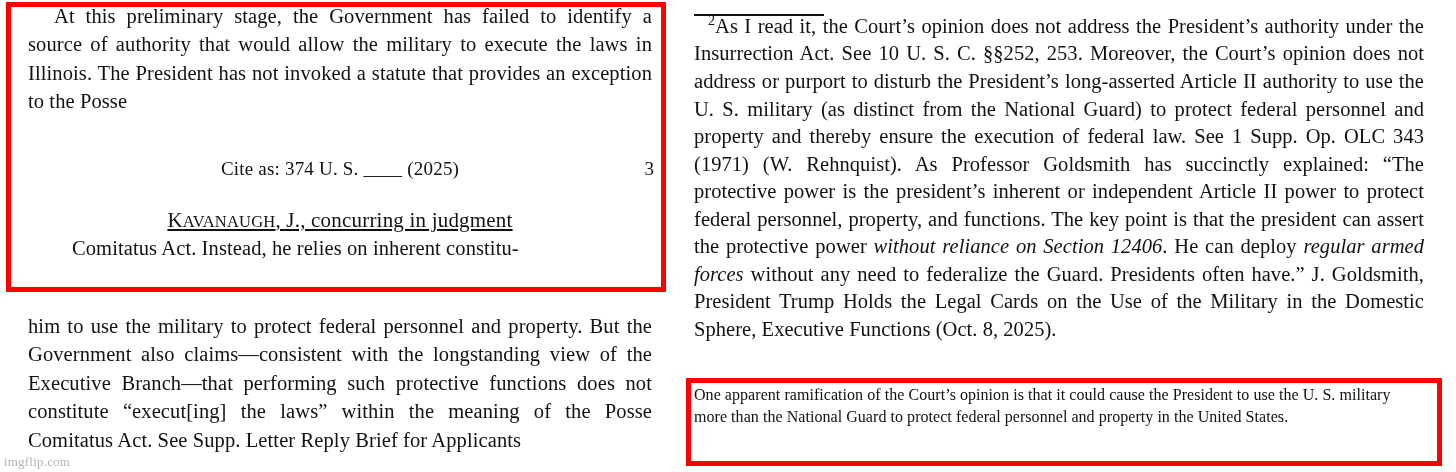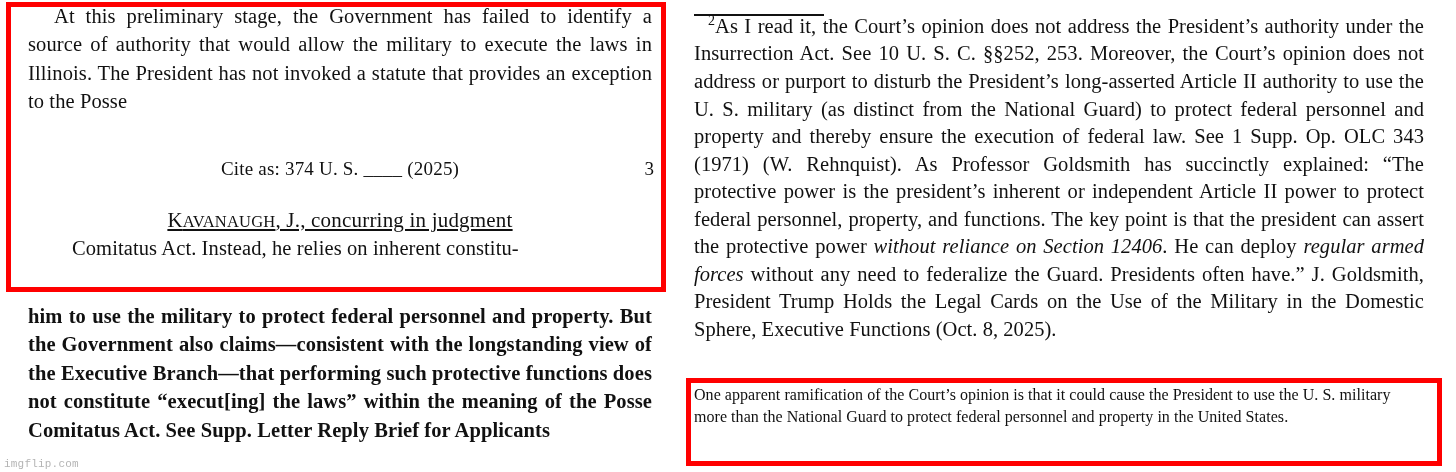--- a/index.html
+++ b/index.html
@@ -160,22 +160,22 @@
     box-sizing: border-box;
     pointer-events: none;
   }
 
   i { font-style: italic; }
 
   .watermark {
     position: absolute;
     left: 4px;
     bottom: 2px;
-    font-family: Liberation Mono, monospace;
-    font-size: 11px;
+    font-family: Liberation Serif, serif;
+    font-size: 13px;
     color: #9b9b9b;
     opacity: 0.75;
     letter-spacing: 0.2px;
   }
 </style>
 </head>
 <body>
 
 <div class="page">
 
@@ -192,21 +192,21 @@
 
     <div class="case-line smallcaps">
       <span>K</span><span class="sc">AVANAUGH</span><span>, J., concurring in judgment</span>
     </div>
 
     <div class="block-b">
       <p class="para">Comitatus Act.  Instead, he relies on inherent constitu-</p>
     </div>
 
 
-    <div class="body-text" style="top:302px;font-weight:bold;">
+    <div class="body-text" style="top:312px;">
       <p class="para">him to use the military to protect federal personnel and property.   But the Government also claims—consistent with the longstanding view of the Executive Branch—that performing such protective functions does not constitute “execut[ing] the laws” within the meaning of the Posse Comitatus Act.  See Supp. Letter Reply Brief for Applicants</p>
     </div>
 
     <div class="hl-box-left"></div>
 
     <div class="watermark">imgflip.com</div>
   </div>
 
   <div class="col-right">
     <div class="fn-rule"></div>

